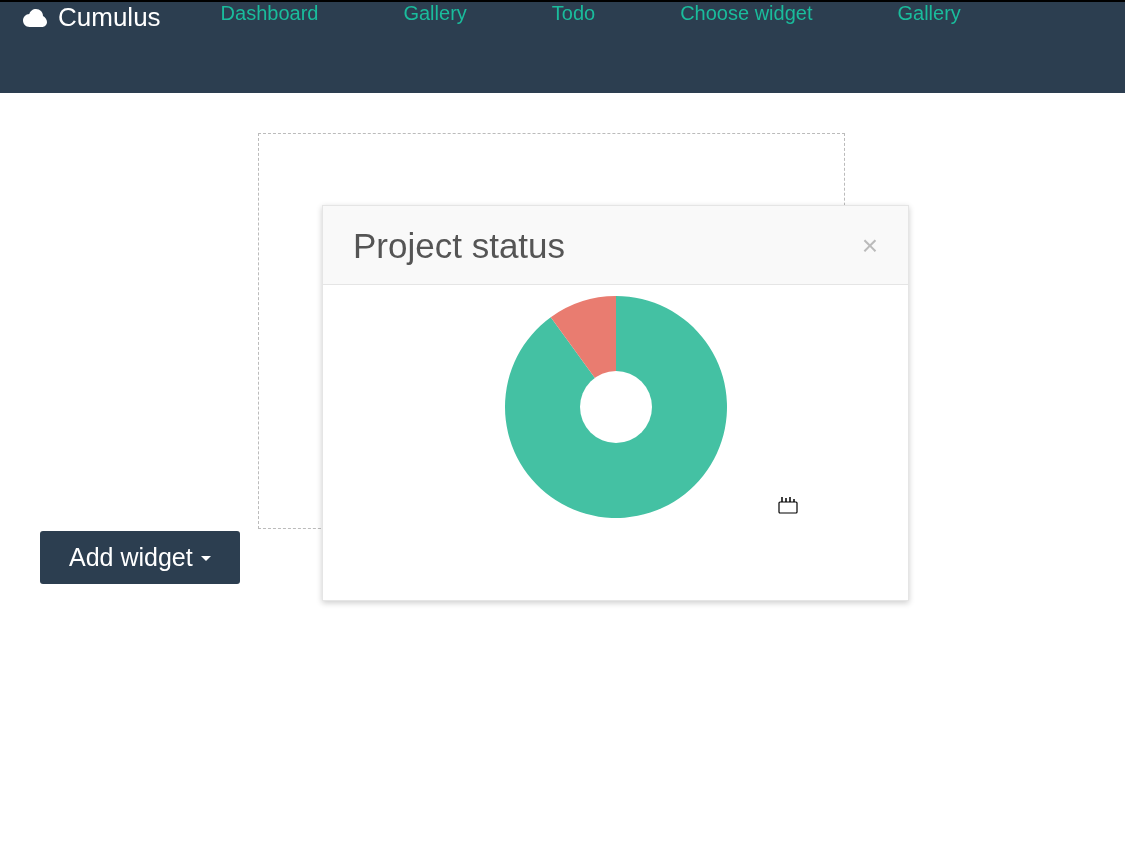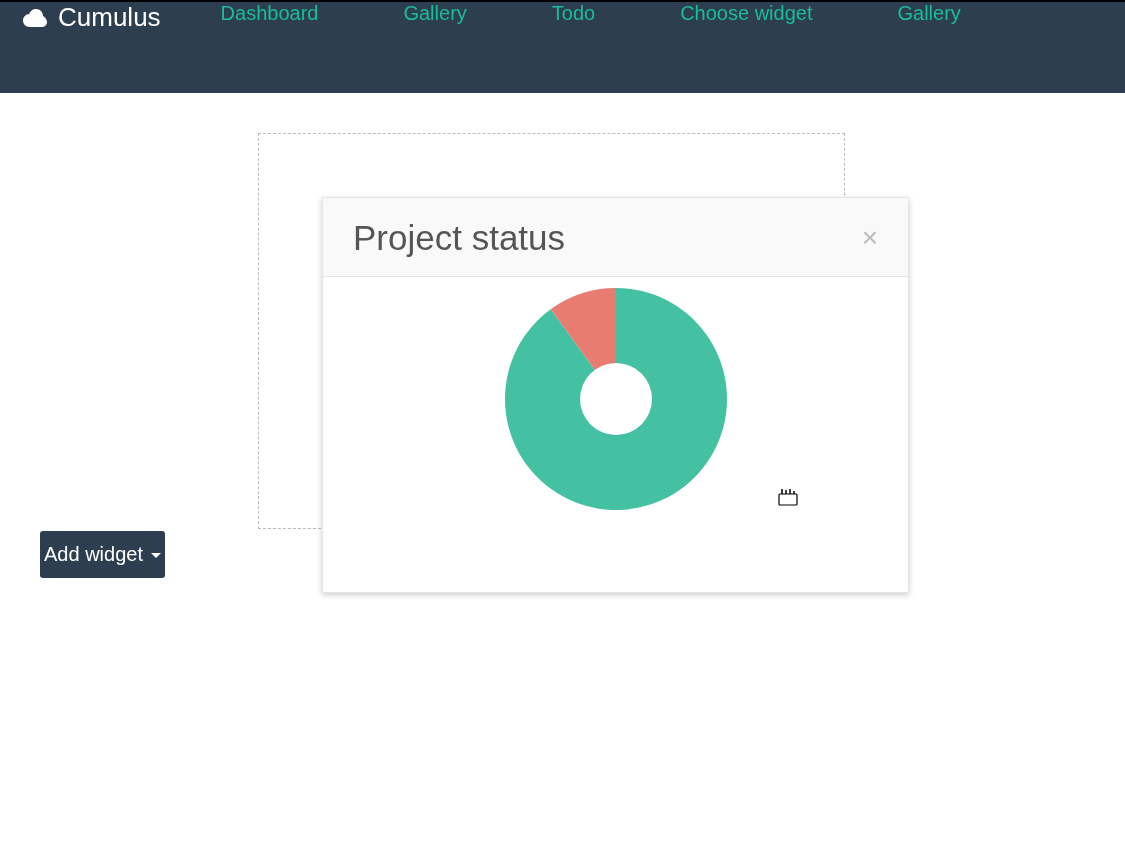--- a/index.html
+++ b/index.html
@@ -53,21 +53,21 @@
       left: 258px;
       top: 40px;
       width: 587px;
       height: 396px;
       border: 1px dashed #bbb;
       background: #fff;
     }
     .widget-card {
       position: absolute;
       left: 322px;
-      top: 104px;
+      top: 112px;
       width: 587px;
       height: 396px;
       background: #fff;
       box-shadow: 0 2px 6px rgba(0,0,0,0.2);
       border: 1px solid #e5e5e5;
     }
     .widget-header {
       padding: 20px 30px 18px 30px;
       border-bottom: 1px solid #e5e5e5;
       background: #f9f9f9;
@@ -104,22 +104,22 @@
       cursor: grab;
       font-size: 18px;
     }
     .add-widget-btn {
       position: absolute;
       left: 40px;
       top: 438px;
       background: #2c3e50;
       color: #fff;
       border: none;
-      padding: 12px 4px;
-      font-size: 20px;
+      padding: 12px 29px;
+      font-size: 25px;
       cursor: pointer;
       border-radius: 3px;
       display: flex;
       align-items: center;
       gap: 8px;
     }
     .caret-down {
       width: 0;
       height: 0;
       border-left: 5px solid transparent;

